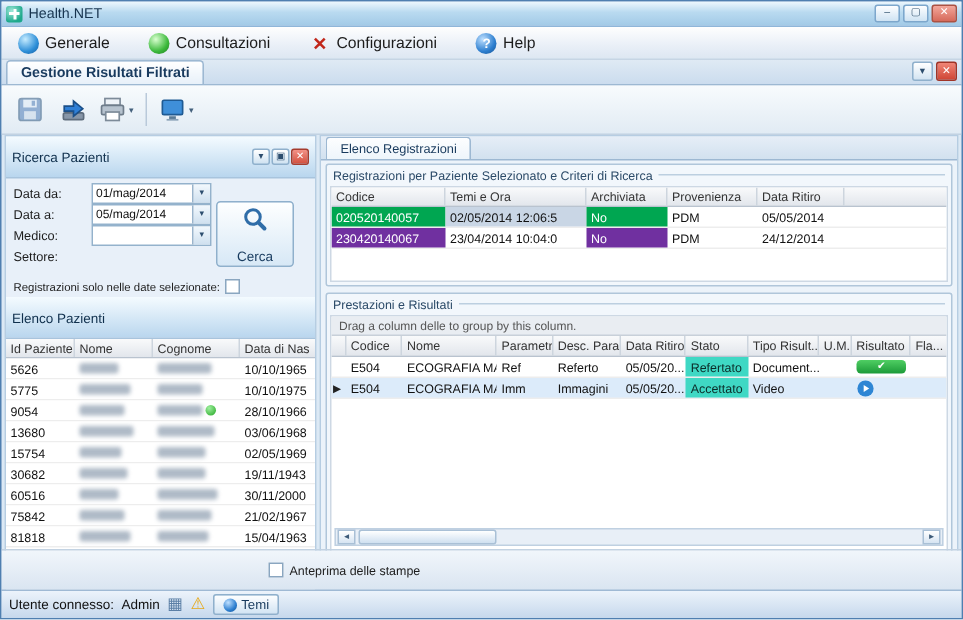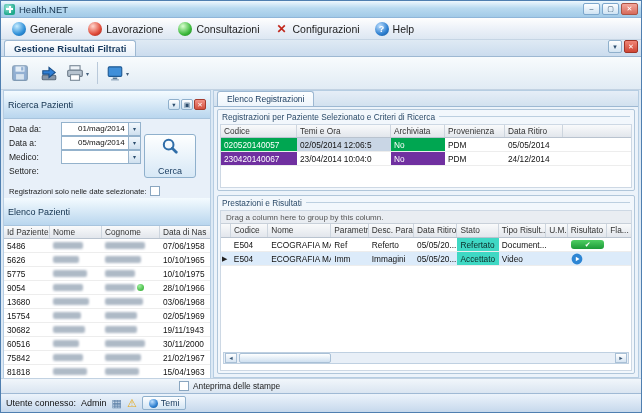--- a/index.html
+++ b/index.html
@@ -10,31 +10,31 @@
   .titlebar{position:absolute;top:0;left:0;right:0;height:17px;background:linear-gradient(#eef8fe,#b9daf0 45%,#a2cae7);border-bottom:1px solid #8fb6d9;display:flex;align-items:center;padding:0 3px}
   .app-icon{width:11px;height:11px;border-radius:2px;background:radial-gradient(circle at 35% 30%,#9fe8d9,#1fa98c 70%);position:relative;flex:0 0 auto}
   .app-icon::before{content:"";position:absolute;left:4.5px;top:2px;width:2px;height:7px;background:#fff}
   .app-icon::after{content:"";position:absolute;left:2px;top:4.5px;width:7px;height:2px;background:#fff}
   .titlebar .title{margin-left:4px;font-size:9.5px;color:#16334e}
   .cap-btns{margin-left:auto;display:flex;gap:2px}
   .cap-btn{width:17px;height:12px;border:1px solid #7da7cc;border-radius:2px;background:linear-gradient(#fdfeff,#cfe3f3);font-size:7px;line-height:10px;text-align:center;color:#33536f}
   .cap-btn.close{background:linear-gradient(#f3a79b,#d66a5b);border-color:#ab5243;color:#fff}
 
   
-  .menubar{position:absolute;top:17px;left:0;right:0;height:22px;background:linear-gradient(#fefefe,#e9eff7 60%,#dde7f2);border-bottom:1px solid #c6d5e4;display:flex;align-items:center;padding-left:4px;gap:1px}
+  .menubar{position:absolute;top:17px;left:0;right:0;height:22px;background:linear-gradient(#fefefe,#e9eff7 60%,#dde7f2);border-bottom:1px solid #c6d5e4;display:flex;align-items:center;padding-left:4px;gap:12px}
   .menu-item{display:flex;align-items:center;gap:4px;padding:2px 7px;font-size:10.5px;color:#1c1c1c;border-radius:2px}
   .sphere{width:14px;height:14px;border-radius:50%;flex:0 0 auto;display:flex;align-items:center;justify-content:center;font-size:9px;font-weight:bold;color:#fff}
   .s-generale{background:radial-gradient(circle at 35% 30%,#c6ecff,#2e8fd8 60%,#145a9e)}
   .s-lavorazione{background:radial-gradient(circle at 35% 30%,#ffd6cd,#e04a38 60%,#8e1f16)}
   .s-consultazioni{background:radial-gradient(circle at 35% 30%,#d9ffd0,#3cb93c 60%,#1c7a1c)}
   .x-tools{font-size:12px;font-weight:bold;color:#c1271b;width:14px;text-align:center}
   .s-help{background:radial-gradient(circle at 35% 30%,#bfe0ff,#2d7fd0 60%,#144f8d)}
 
   
-  .tabstrip{position:absolute;top:39px;left:0;right:0;height:17px;background:linear-gradient(#dfeaf4,#cbdcee);border-bottom:1px solid #9db8d2;display:flex;align-items:flex-start;padding-left:3px}
+  .tabstrip{position:absolute;top:39px;left:0;right:0;height:17px;background:linear-gradient(#dfeaf4,#cbdcee);border-bottom:1px solid #9db8d2;display:flex;align-items:center;padding-left:3px}
   .doc-tab{height:16px;padding:2px 9px;background:linear-gradient(#ffffff,#e7f0f9);border:1px solid #9db8d2;border-bottom:none;border-radius:3px 3px 0 0;font-weight:bold;font-size:9.5px;color:#183a5e}
   .tabstrip-right{margin-left:auto;display:flex;align-items:center;gap:2px;padding:0 3px 2px 0}
   .strip-btn{width:14px;height:13px;border:1px solid #8fb0cc;border-radius:2px;background:linear-gradient(#fff,#d3e4f2);font-size:7px;line-height:11px;text-align:center;color:#2c4d6e}
   .strip-btn.red{background:linear-gradient(#f08576,#cf4635);border-color:#a03427;color:#fff}
 
   
   .toolbar{position:absolute;top:56px;left:0;right:0;height:33px;background:linear-gradient(#f8fbfd,#e1ebf4);border-bottom:1px solid #c2d2e2;display:flex;align-items:center;padding-left:5px;gap:2px}
   .tool-btn{min-width:27px;height:27px;border:1px solid transparent;border-radius:3px;display:flex;align-items:center;justify-content:center;gap:2px}
   .tool-btn.disabled{opacity:.55}
   .tool-sep{width:1px;height:22px;background:#b9c9da;margin:0 4px}
@@ -45,21 +45,21 @@
   .hdr-btns{margin-left:auto;display:flex;gap:1px}
   .hdr-btn{width:12px;height:11px;font-size:6.5px;line-height:10px;text-align:center;border:1px solid #8fb0cc;border-radius:2px;background:linear-gradient(#fff,#cfe2f1);color:#2c4d6e}
   .hdr-btn.red{background:linear-gradient(#f29287,#d3503f);border-color:#a53c2e;color:#fff}
 
   
   .left-panel{position:absolute;top:89px;left:2px;width:208px;bottom:34px;background:#e8f0f9;border:1px solid #b6cde2}
   .form{position:relative;height:79px;padding:3px 5px 0 5px}
   .form-row{display:flex;align-items:center;height:14px}
   .form-label{width:52px;font-size:8.5px;color:#1c1c1c}
   .combo{width:80px;height:14px;border:1px solid #94b2cc;background:#fff;display:flex;align-items:stretch}
-  .combo .val{flex:1;padding:0 16px;font-size:8px;line-height:12px;white-space:nowrap;overflow:hidden;color:#111}
+  .combo .val{flex:1;padding:0 2px;font-size:8px;line-height:12px;white-space:nowrap;overflow:hidden;color:#111}
   .combo .dd{width:12px;background:linear-gradient(#f2f8fd,#cfe0ef);border-left:1px solid #9ab4cc;font-size:6px;text-align:center;line-height:12px;color:#2c4d6e}
   .cerca-btn{position:absolute;right:14px;top:15px;width:52px;height:44px;border:1px solid #8fb0cc;border-radius:3px;background:linear-gradient(#feffff,#d7e8f6);display:flex;flex-direction:column;align-items:center;justify-content:center;gap:11px}
   .cerca-btn .label{font-size:9px;color:#173a5e}
   .chk-row{display:flex;align-items:center;gap:3px;height:14px;margin-top:6px}
   .chk-row .txt{font-size:7.6px;color:#1c1c1c;white-space:nowrap}
   .checkbox{width:10px;height:10px;border:1px solid #8aa6c0;background:#fff;flex:0 0 auto}
 
   
   .grid-wrap{background:#fff}
   .g-hdr{display:flex;height:13px;background:linear-gradient(#f9fafb,#e2e6ec);border-bottom:1px solid #b9c3cf;color:#333}
@@ -94,21 +94,21 @@
   .row-sel{background:#dcebfa}
   .row-arrow{font-size:7px;color:#222}
   .pill-check{display:flex;align-items:center;justify-content:center;width:38px;height:9px;border-radius:3px;background:linear-gradient(#4fce63,#1c9a38);color:#fff;font-size:7px;line-height:9px}
 
   .hscroll{position:absolute;left:2px;right:2px;bottom:6px;height:12px;background:#e8eff7;border:1px solid #bfd0e1;display:flex;align-items:center;padding:0 1px}
   .sc-btn{width:12px;height:10px;background:linear-gradient(#fff,#d6e4f2);border:1px solid #a9c0d6;font-size:5.5px;line-height:8px;text-align:center;color:#3c5a78}
   .sc-thumb{width:92px;height:10px;background:linear-gradient(#feffff,#cfe0f0);border:1px solid #a9c0d6;border-radius:2px;margin-left:2px}
   .sc-spacer{flex:1}
 
   
-  .footerband{position:absolute;left:0;right:0;bottom:19px;height:15px;background:linear-gradient(#f1f6fb,#dae5f1);border-top:1px solid #c2d2e2;display:flex;align-items:center}
+  .footerband{position:absolute;left:0;right:0;bottom:19px;height:27px;background:linear-gradient(#f1f6fb,#dae5f1);border-top:1px solid #c2d2e2;display:flex;align-items:center}
   .footerband .chkwrap{margin-left:178px;display:flex;align-items:center;gap:4px}
   .footerband .txt{font-size:8.3px;color:#1c1c1c}
   .statusbar{position:absolute;left:0;right:0;bottom:0;height:19px;background:linear-gradient(#ecf3fb,#c6d8ec);border-top:1px solid #9fb9d4;display:flex;align-items:center;padding:0 5px;gap:5px;font-size:9px;color:#111}
   .status-icon{font-size:11px;line-height:11px}
   .icon-grid{color:#5b7fa6}
   .icon-warn{color:#e6a817}
   .temi-btn{display:flex;align-items:center;gap:3px;border:1px solid #8fb0cc;background:linear-gradient(#fdfeff,#d2e4f3);border-radius:2px;padding:0 6px;height:14px;font-size:8.8px;color:#17395c}
   .temi-sphere{width:9px;height:9px;border-radius:50%;background:radial-gradient(circle at 35% 30%,#bfe0ff,#2d7fd0 60%,#144f8d)}
 </style>
 </head>
@@ -125,24 +125,20 @@
       <span class="cap-btn close">✕</span>
     </div>
   </div>
 
   <div class="menubar">
     <div class="menu-item">
       <span class="sphere s-generale"></span>
       <span>Generale</span>
     </div>
     <div class="menu-item">
-      <span class="sphere s-lavorazione"></span>
-      <span>Lavorazione</span>
-    </div>
-    <div class="menu-item">
       <span class="sphere s-consultazioni"></span>
       <span>Consultazioni</span>
     </div>
     <div class="menu-item">
       <span class="x-tools">✕</span>
       <span>Configurazioni</span>
     </div>
     <div class="menu-item">
       <span class="sphere s-help">?</span>
       <span>Help</span>
@@ -243,30 +239,20 @@
     <div class="panel-hdr">
       <span>Elenco Pazienti</span>
     </div>
 
     <div class="grid-wrap pgrid">
       <div class="g-hdr">
         <span class="g-hc pc0">Id Paziente</span>
         <span class="g-hc pc1">Nome</span>
         <span class="g-hc pc2">Cognome</span>
         <span class="g-hc pc3">Data di Nas</span>
-      </div>
-      <div class="g-row">
-        <span class="g-c pc0">5486</span>
-        <span class="g-c pc1">
-            <span class="redact" style="width:30px"></span>
-          </span>
-        <span class="g-c pc2">
-            <span class="redact" style="width:40px"></span>
-          </span>
-        <span class="g-c pc3">07/06/1958</span>
       </div>
       <div class="g-row">
         <span class="g-c pc0">5626</span>
         <span class="g-c pc1">
             <span class="redact" style="width:26px"></span>
           </span>
         <span class="g-c pc2">
             <span class="redact" style="width:36px"></span>
           </span>
         <span class="g-c pc3">10/10/1965</span>
@@ -387,21 +373,21 @@
           <span class="g-c rc3">PDM</span>
           <span class="g-c rc4">24/12/2014</span>
           <span class="g-c rcf"></span>
         </div>
       </div>
     </div>
 
     <div class="groupbox g2">
       <div class="gb-cap">Prestazioni e Risultati</div>
       <div class="gb-wrap">
-        <div class="hint-bar">Drag a column here to group by this column.</div>
+        <div class="hint-bar">Drag a column delle to group by this column.</div>
         <div class="g-hdr" style="height:14px">
           <span class="g-hc sc0"></span>
           <span class="g-hc sc1">Codice</span>
           <span class="g-hc sc2">Nome</span>
           <span class="g-hc sc3">Parametro</span>
           <span class="g-hc sc4">Desc. Para...</span>
           <span class="g-hc sc5">Data Ritiro</span>
           <span class="g-hc sc6">Stato</span>
           <span class="g-hc sc7">Tipo Risult...</span>
           <span class="g-hc sc8">U.M.</span>

